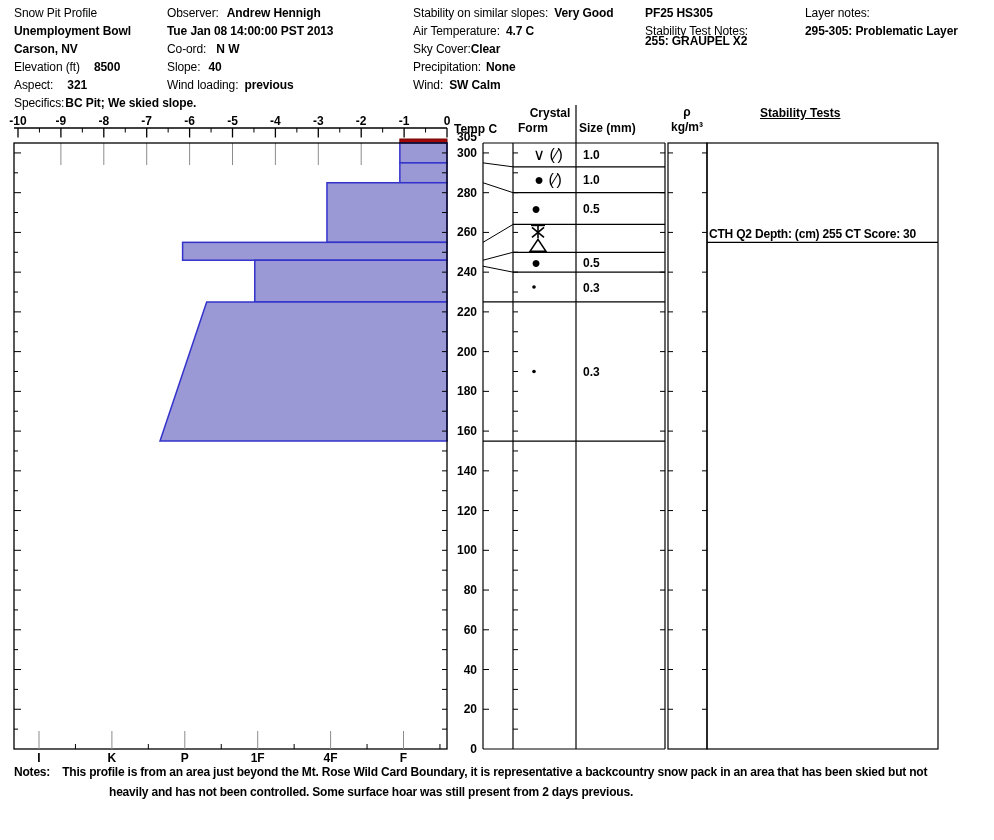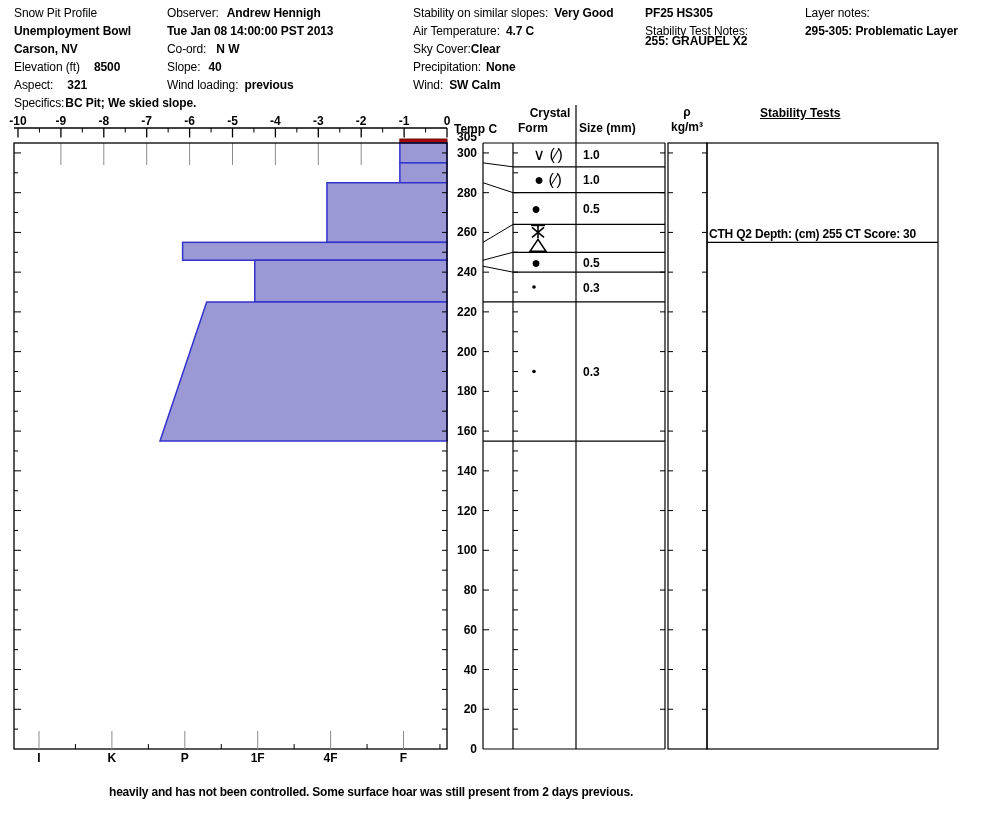--- a/index.html
+++ b/index.html
@@ -341,14 +341,17 @@
     </div>
 
   <div class="abs b" style="left:426px;top:122px;margin-left:28px;">Temp C</div>
   <div class="abs b" style="left:550px;top:106px;transform:translateX(-50%);">Crystal</div>
   <div class="abs b" style="left:518px;top:121px;">Form</div>
   <div class="abs b" style="left:579px;top:121px;">Size (mm)</div>
   <div class="abs b" style="left:687px;top:105px;transform:translateX(-50%);">ρ</div>
   <div class="abs b" style="left:687px;top:120px;transform:translateX(-50%);">kg/m³</div>
   <div class="abs b" style="left:760px;top:106px;text-decoration:underline;">Stability Tests</div>
 
+  <div class="abs notes" style="left:14px;top:765px;">
+    <span class="b">Notes:</span><span class="b" style="margin-left:12px;">This profile is from an area just beyond the Mt. Rose Wild Card Boundary, it is representative a backcountry snow pack in an area that has been skied but not</span>
+  </div>
   <div class="abs notes b" style="left:75px;top:785px;margin-left:34px;">heavily and has not been controlled. Some surface hoar was still present from 2 days previous.</div>
 </div>
 
 </body></html>

